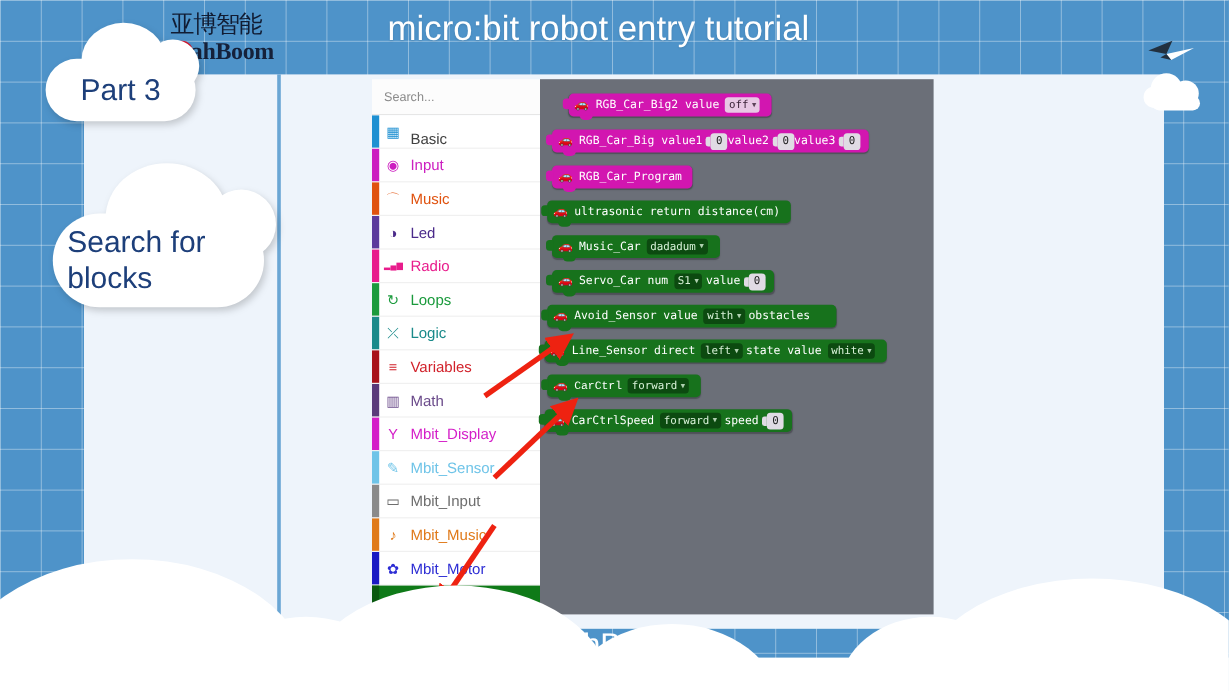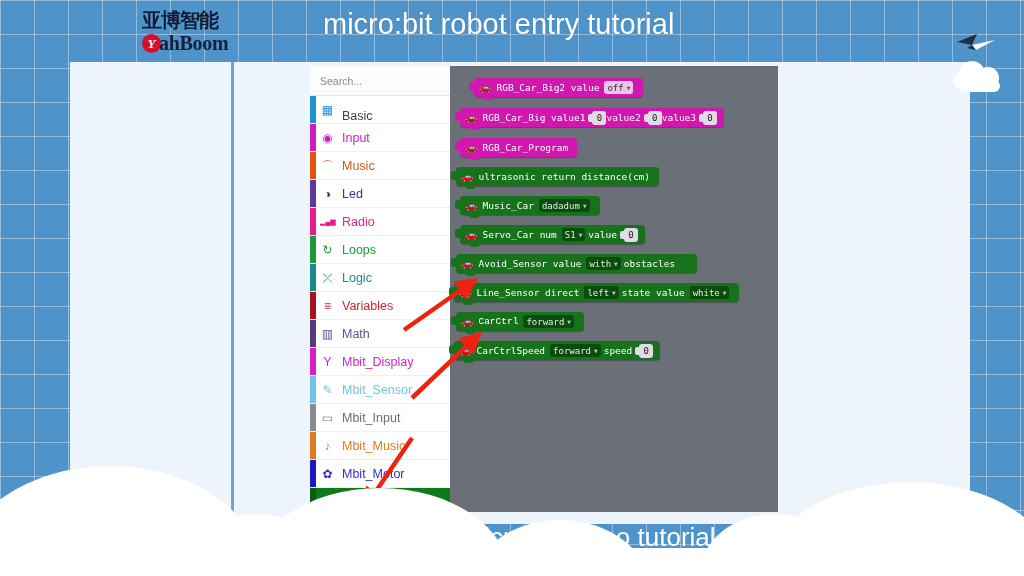--- a/index.html
+++ b/index.html
@@ -26,21 +26,21 @@
   }
   .page-panel-line {
     position:absolute; left:231px; top:62px; width:3px; height:462px;
     background:#6aa6d4;
   }
   
   .header-band { position:absolute; left:0; top:0; width:1024px; height:62px; }
   .logo { position:absolute; left:142px; top:9px; width:104px; height:50px; }
   .logo-cn {
     font-family:"DejaVu Sans", sans-serif;
-    font-size:20px; font-weight:bold; color:#111c33;
+    font-size:20px; font-weight:normal; color:#111c33;
     letter-spacing:-1px; line-height:22px; white-space:nowrap;
   }
   .logo-row { display:flex; align-items:center; margin-top:1px; }
   .logo-badge {
     width:19px; height:19px; border-radius:50%; background:#d4112a;
     color:#fff; font-size:13px; font-weight:bold; font-style:italic;
     display:flex; align-items:center; justify-content:center;
     font-family:"Liberation Serif", serif; margin-right:-2px;
   }
   .logo-word {
@@ -190,21 +190,36 @@
     <svg class="cloud-tr" width="58" height="36" viewBox="0 0 58 36">
       <g fill="#ffffff">
         <circle cx="20" cy="16" r="13"></circle>
         <circle cx="36" cy="20" r="11"></circle>
         <circle cx="10" cy="23" r="9"></circle>
         <rect x="8" y="22" width="40" height="12" rx="6"></rect>
       </g>
     </svg>
   </div>
 
-
+  <div class="cloud" id="cloud-part3">
+    <div class="puff p1"></div>
+    <div class="puff p2"></div>
+    <div class="body">
+      <span class="txt">Part 3</span>
+    </div>
+  </div>
+
+  <div class="cloud" id="cloud-search">
+    <div class="puff p1"></div>
+    <div class="puff p2"></div>
+    <div class="body">
+      <span class="txt">Search for
+blocks</span>
+    </div>
+  </div>
 
   <div class="editor">
 
     <div class="search-bar">
       <input type="text" placeholder="Search..." style="">
       <span class="mag"></span>
     </div>
 
     <div class="catlist" id="catlist">
         <div class="cat">
@@ -405,16 +420,15 @@
   <div class="bcloud" style="left:-40px;  top:466px; width:300px; height:210px;"></div>
   <div class="bcloud" style="left:170px;  top:514px; width:170px; height:140px;"></div>
   <div class="bcloud" style="left:250px;  top:488px; width:260px; height:180px;"></div>
   <div class="bcloud" style="left:470px;  top:520px; width:180px; height:140px;"></div>
   <div class="bcloud" style="left:700px;  top:514px; width:150px; height:120px;"></div>
   <div class="bcloud" style="left:760px;  top:482px; width:300px; height:200px;"></div>
   <div class="bcloud" style="left:-20px;  top:548px; width:1080px; height:60px; border-radius:0;"></div>
 
   <div class="footer-text">
     <span>YahBoom</span>
-    <span>micro:bit video tutorial</span>
   </div>
 
 </div>
 
 </body></html>

